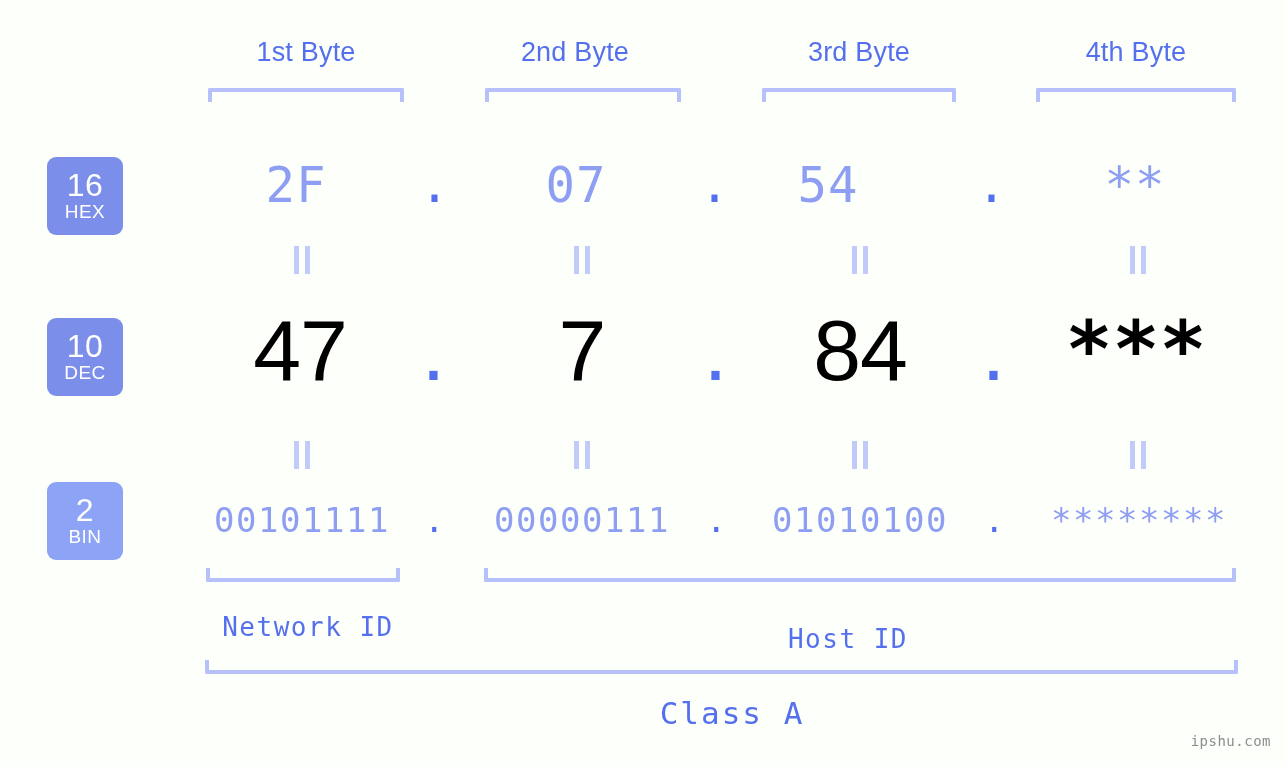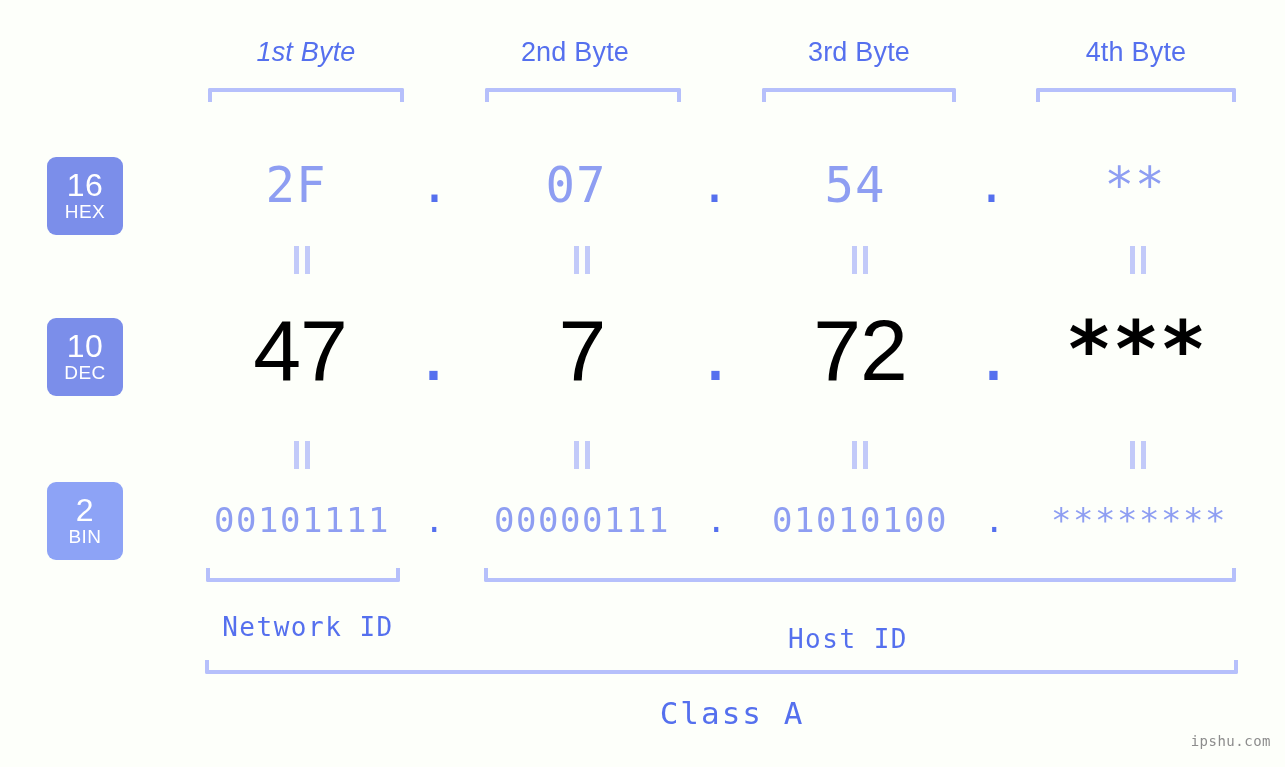--- a/index.html
+++ b/index.html
@@ -196,21 +196,21 @@
     color: #8c8c8c;
     font-family: "DejaVu Sans Mono", "Liberation Mono", monospace;
     letter-spacing: 0.5px;
   }
 </style>
 </head>
 <body>
 
 <div class="stage">
 
-  <div class="byte-label" style="left:206px; width:200px;font-style:italic;">1st Byte</div>
+  <div class="byte-label" style="left:206px; width:200px;">1st Byte</div>
   <div class="byte-label" style="left:476px; width:198px;">2nd Byte</div>
   <div class="byte-label" style="left:761px; width:196px;">3rd Byte</div>
   <div class="byte-label" style="left:1035px; width:202px;">4th Byte</div>
 
   <div class="bracket-top" style="left:208px; top:88px; width:196px;"></div>
   <div class="bracket-top" style="left:485px; top:88px; width:196px;"></div>
   <div class="bracket-top" style="left:762px; top:88px; width:194px;"></div>
   <div class="bracket-top" style="left:1036px; top:88px; width:200px;"></div>
 
   <div class="badge badge-hex">
@@ -224,21 +224,21 @@
   <div class="badge badge-bin">
     <span class="num">2</span>
     <span class="nm">BIN</span>
   </div>
 
   <div class="row-hex">
     <div class="cell" style="left:206px; width:180px;">2F</div>
     <div class="cell dot" style="left:410px; width:50px;">.</div>
     <div class="cell" style="left:486px; width:180px;">07</div>
     <div class="cell dot" style="left:690px; width:50px;">.</div>
-    <div class="cell" style="left:765px; width:180px;">54</div>
+    <div class="cell" style="left:738px; width:180px;">54</div>
     <div class="cell dot" style="left:967px; width:50px;">.</div>
     <div class="cell" style="left:1045px; width:180px;">**</div>
   </div>
 
   <div class="eq" style="left:290px; top:246px;">
       <i></i>
       <i></i>
     </div>
   <div class="eq" style="left:570px; top:246px;">
       <i></i>
@@ -251,21 +251,21 @@
   <div class="eq" style="left:1126px; top:246px;">
       <i></i>
       <i></i>
     </div>
 
   <div class="row-dec">
     <div class="cell" style="left:196px; width:208px;">47</div>
     <div class="cell dot" style="left:405px; width:56px;">.</div>
     <div class="cell" style="left:478px; width:208px;">7</div>
     <div class="cell dot" style="left:687px; width:56px;">.</div>
-    <div class="cell" style="left:756px; width:208px;">72</div>
+    <div class="cell" style="left:756px; width:208px;">84</div>
     <div class="cell dot" style="left:965px; width:56px;">.</div>
     <div class="cell stars" style="left:1032px; width:208px;">***</div>
   </div>
 
   <div class="eq" style="left:290px; top:441px;">
       <i></i>
       <i></i>
     </div>
   <div class="eq" style="left:570px; top:441px;">
       <i></i>

